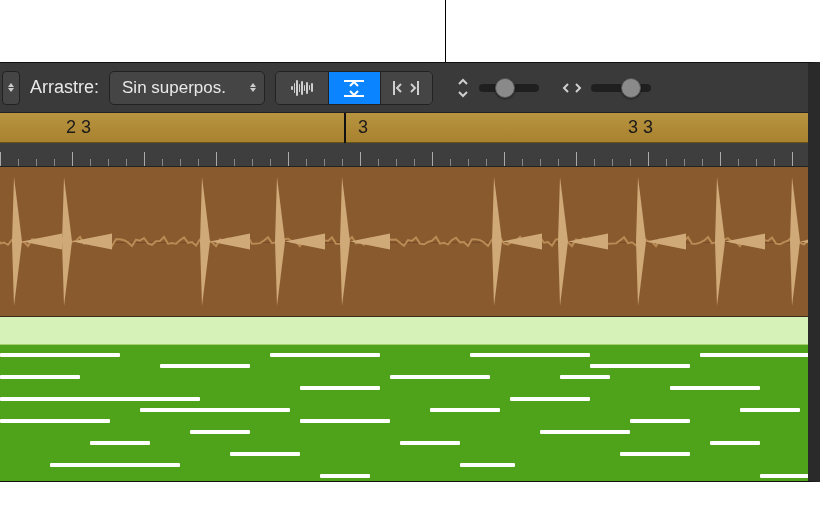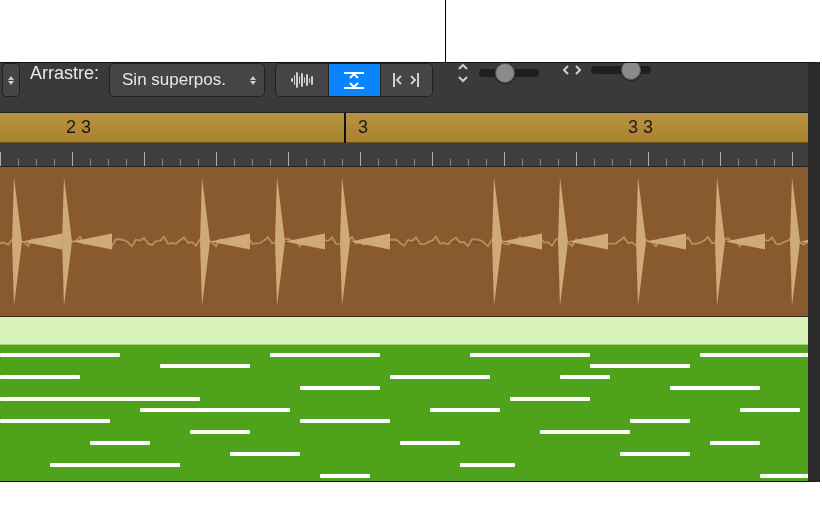--- a/index.html
+++ b/index.html
@@ -29,21 +29,21 @@
       border-bottom: 1px solid #111;
       border-right: 12px solid #2a2a2a;
       background: #2f2f2f;
       overflow: hidden;
     }
     
     .toolbar {
       height: 50px;
       background: #3a3a3a;
       display: flex;
-      align-items: flex-start;
+      align-items: center;
       gap: 10px;
       padding: 0 8px;
       border-bottom: 1px solid #222;
     }
     .tb-trailing-dd {
       width: 18px;
       height: 34px;
       background: #454545;
       border: 1px solid #222;
       border-radius: 4px;

